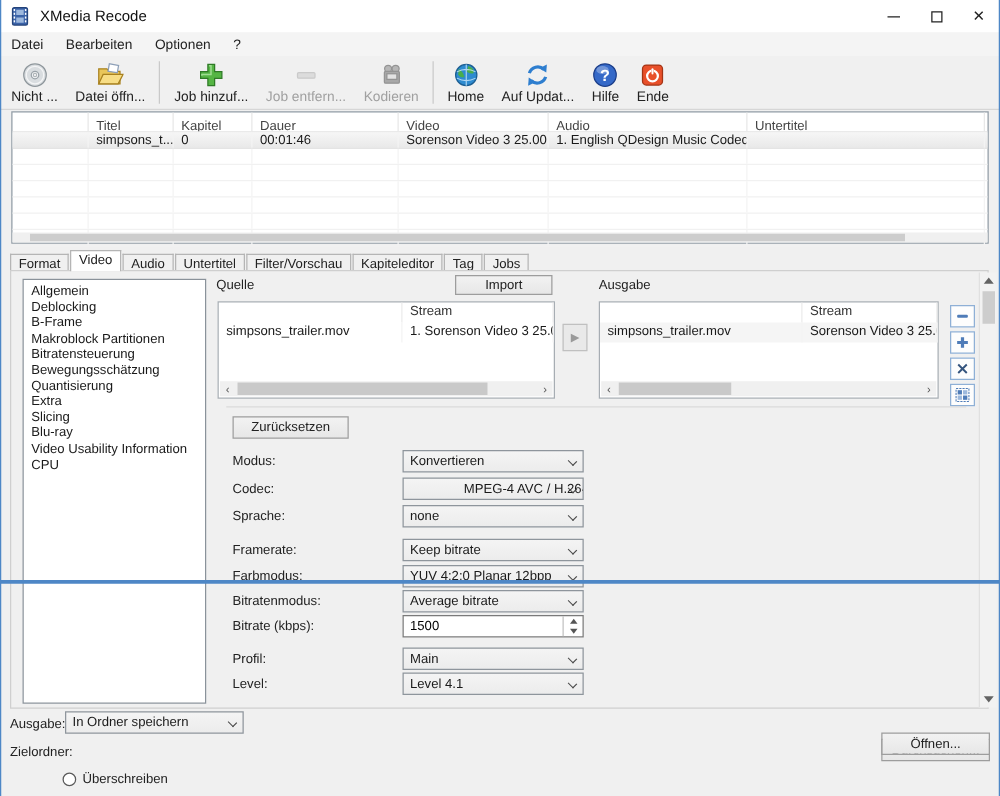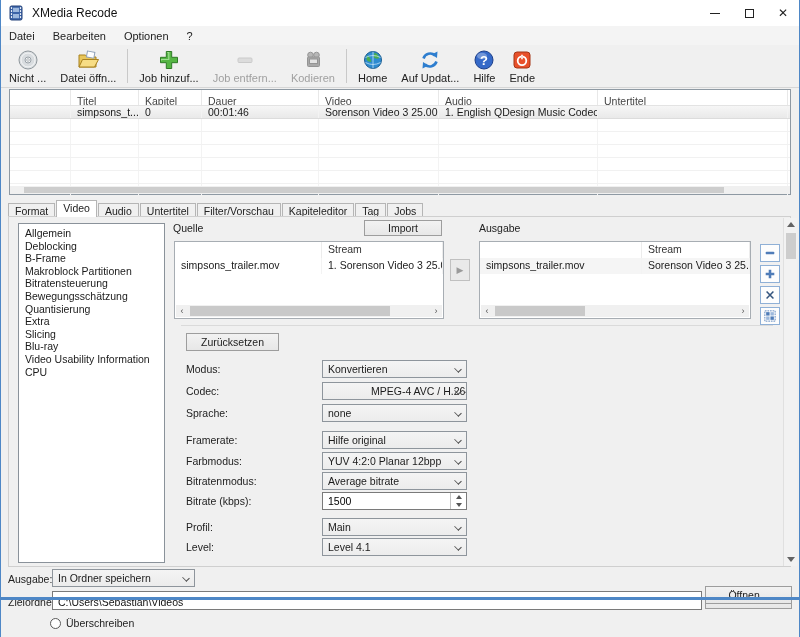--- a/index.html
+++ b/index.html
@@ -1,18 +1,18 @@
 <!DOCTYPE html>
 <html><head>
 <meta charset="utf-8">
 <style>
   * { margin:0; padding:0; box-sizing:border-box; }
   html,body { width:800px; height:637px; }
   body { font-family:"Liberation Sans", sans-serif; background:#f0f0f0; position:relative; overflow:hidden; }
-  #app { position:absolute; left:0; top:0; width:800px; height:600px; background:#f0f0f0;text-decoration:underline; }
+  #app { position:absolute; left:0; top:0; width:800px; height:467px; background:#f0f0f0;text-decoration:underline; }
 
   
   .titlebar { position:absolute; left:0; top:0; width:800px; height:26px; background:#ffffff; display:flex; align-items:center; }
   .app-icon { width:16px; height:16px; margin-left:8px; }
   .title-text { font-size:12px; color:#111; margin-left:8px; }
   .win-btns { position:absolute; right:0; top:0; height:26px; display:flex; }
   .win-btn { width:34px; height:26px; display:flex; align-items:center; justify-content:center; color:#222; font-size:11px; }
   .glyph-min { display:block; width:10px; border-top:1px solid #222; }
   .glyph-max { display:block; width:9px; height:9px; border:1px solid #222; }
   .glyph-close { font-size:12px; line-height:1; }
@@ -434,21 +434,21 @@
     <div class="btn" style="left:177px; top:116px; width:93px; height:18px;">Zurücksetzen</div>
 
     <div id="formarea">
         <div class="form-label" style="left: 177px; top: 146px;">Modus:</div>
         <div class="combo" style="left: 313px; top: 143px;"><span>Konvertieren</span><span class="chev"></span></div>
         <div class="form-label" style="left: 177px; top: 168px;">Codec:</div>
         <div class="combo" style="left: 313px; top: 165px; padding-left: 48px;"><span>MPEG-4 AVC / H.264</span><span class="chev"></span></div>
         <div class="form-label" style="left: 177px; top: 190px;">Sprache:</div>
         <div class="combo" style="left: 313px; top: 187px;"><span>none</span><span class="chev"></span></div>
         <div class="form-label" style="left: 177px; top: 217px;">Framerate:</div>
-        <div class="combo" style="left: 313px; top: 214px;"><span>Hilfe original</span><span class="chev"></span></div>
+        <div class="combo" style="left: 313px; top: 214px;"><span>Keep bitrate</span><span class="chev"></span></div>
         <div class="form-label" style="left: 177px; top: 238px;">Farbmodus:</div>
         <div class="combo" style="left: 313px; top: 235px;"><span>YUV 4:2:0 Planar 12bpp</span><span class="chev"></span></div>
         <div class="form-label" style="left: 177px; top: 258px;">Bitratenmodus:</div>
         <div class="combo" style="left: 313px; top: 255px;"><span>Average bitrate</span><span class="chev"></span></div>
         <div class="form-label" style="left: 177px; top: 278px;">Bitrate (kbps):</div>
         <div class="spinbox" style="left: 313px; top: 275px;">
           <input value="1500" style="">
           <div class="spin-ud">
             <div>
               <span class="tri-up-s"></span>
@@ -464,23 +464,20 @@
         <div class="combo" style="left: 313px; top: 321px;"><span>Level 4.1</span><span class="chev"></span></div>
       </div>
   </div>
 
   <div class="bottom-label" style="left:8px; top:573px;">Ausgabe:</div>
   <div class="combo" style="left:52px; top:569px; width:143px;">
     <span>In Ordner speichern</span><span class="chev"></span>
   </div>
 
   <div class="bottom-label" style="left:8px; top:596px;">Zielordner:</div>
-  <div class="pathinput">
-    <input type="text" value="C:\Users\Sebastian\Videos" style="">
-  </div>
   <div class="btn" style="left:705px; top:591px; width:87px; height:18px;">Durchsuchen...</div>
 
   <div class="radio-row" id="radiorow">
       <div class="radio">
         <span class="circle"></span>
         <span class="rlabel">Überschreiben</span>
       </div>
     </div>
   <div class="btn" style="left:705px; top:586px; width:87px; height:18px;">Öffnen...</div>
 

